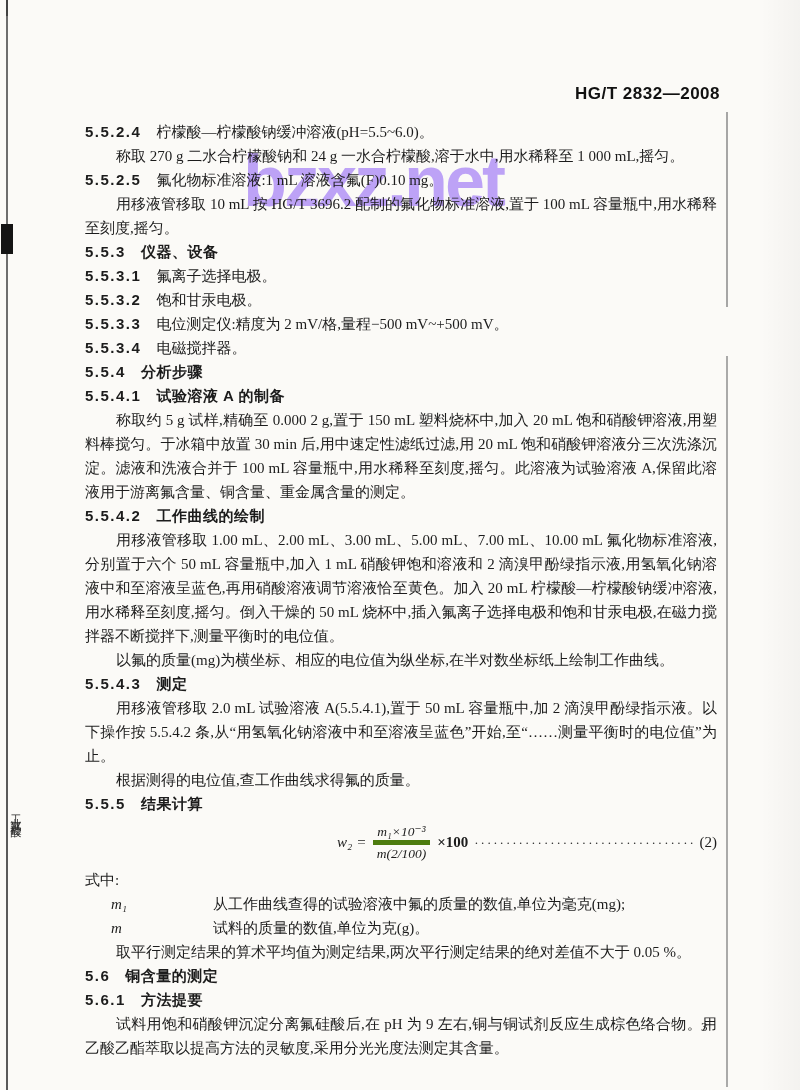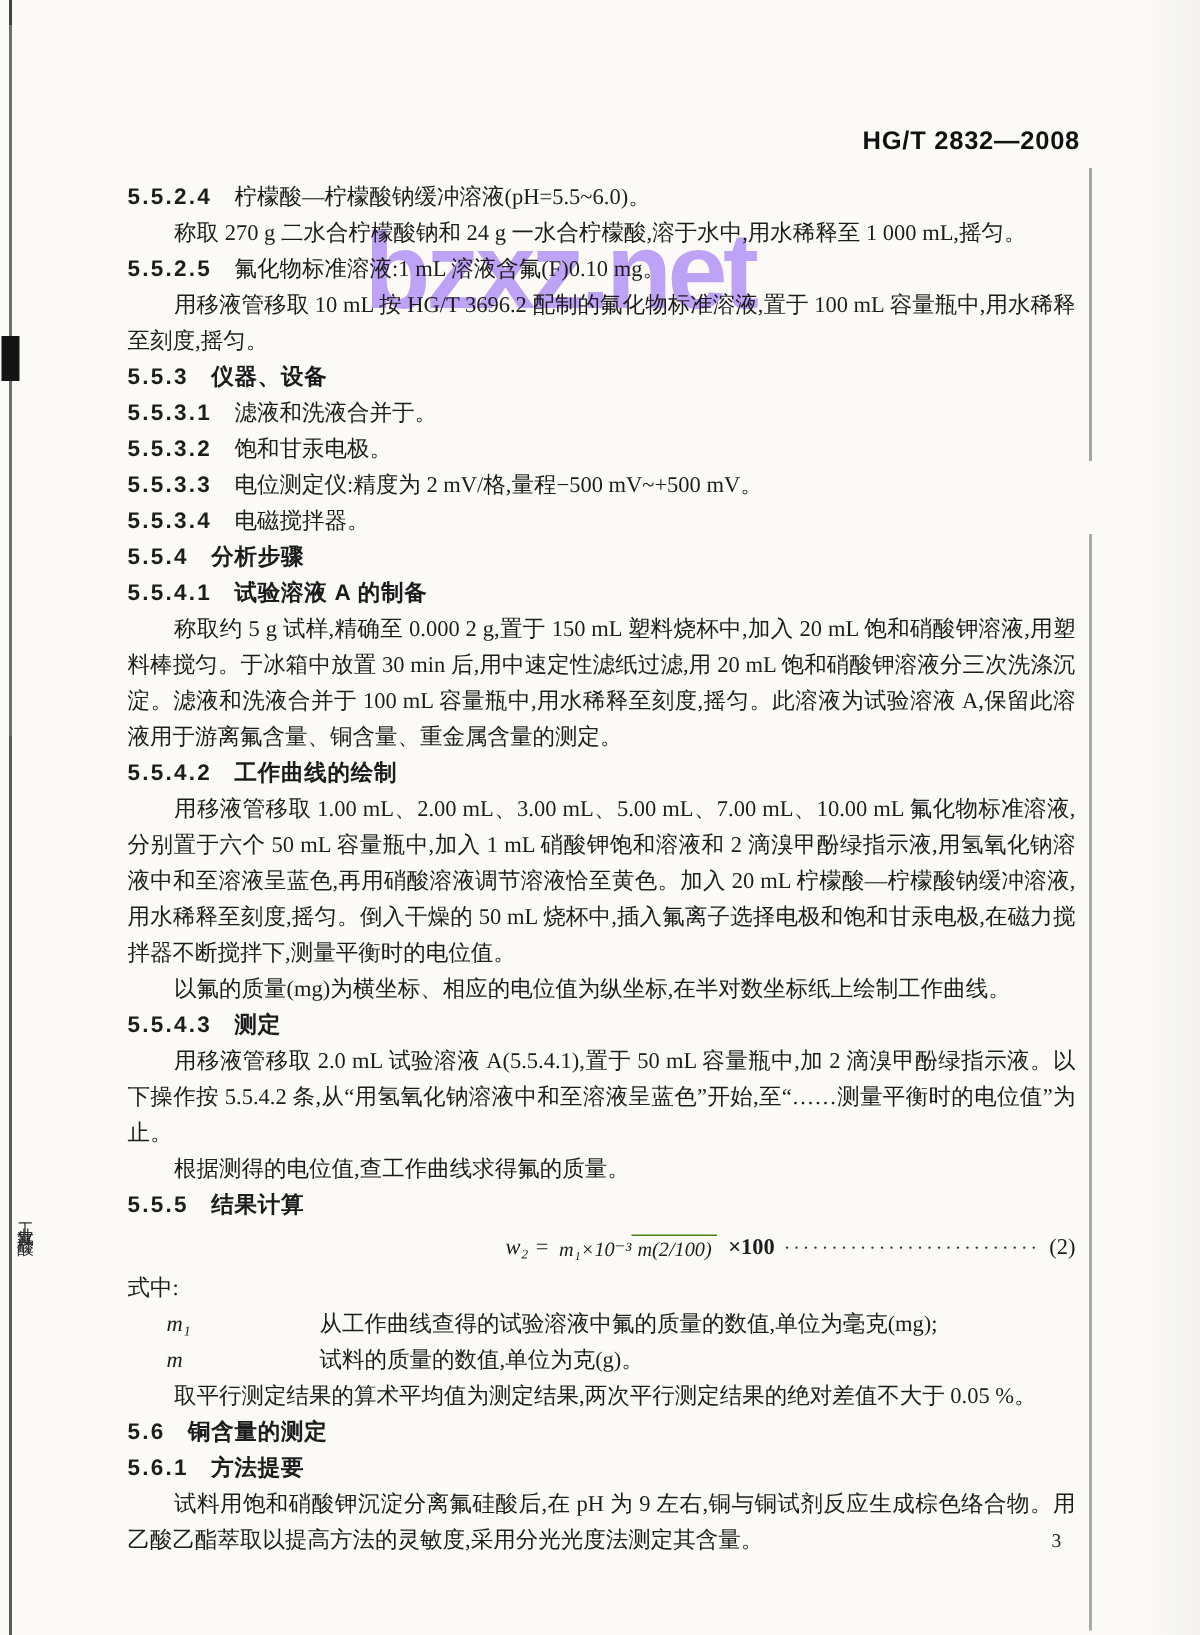--- a/index.html
+++ b/index.html
@@ -30,23 +30,23 @@
   .num{font-family:"Liberation Sans","DejaVu Sans",sans-serif;font-weight:bold;
     letter-spacing:1.5px;margin-right:15px;white-space:nowrap;}
   .hline .txt{font-family:"Liberation Sans","DejaVu Sans",sans-serif;font-weight:bold;letter-spacing:.5px;}
   .para{text-indent:31px;text-align:justify;}
   .where{margin-left:26px;}
   .var-line .var{display:inline-block;margin-left:26px;min-width:102px;font-style:italic;}
 
   .formula-row{display:flex;align-items:center;margin:7px 0 6px;padding-left:252px;font-size:15px;}
   .f-lhs{font-style:italic;margin-right:5px;}
   .f-eq{margin-right:4px;}
-  .frac{display:inline-flex;flex-direction:row;align-items:center;
+  .frac{display:inline-flex;flex-direction:column;align-items:center;
     font-style:italic;font-size:13.5px;line-height:17px;margin:0 3px;}
-  .frac .fden{border-top:1px solid #4d7c0f;padding:0 4px;}
+  .frac .fden{border-top:5px solid #4d7c0f;padding:0 4px;}
   .fmul{margin-left:4px;font-weight:bold;}
   .fdots{flex:1;overflow:hidden;white-space:nowrap;color:#333;margin:0 6px;
     letter-spacing:2px;font-size:13px;}
   .flabel{white-space:nowrap;}
 </style>
 </head>
 <body>
 
 <div class="page">
   <div class="left-rule"></div>
@@ -58,21 +58,21 @@
   <div class="std-code">HG/T 2832—2008</div>
 
   <div class="side-label">工业氟硅酸</div>
 
   <div class="content">
       <p class="line nline"><span class="num">5.5.2.4</span><span class="txt">柠檬酸—柠檬酸钠缓冲溶液(pH=5.5~6.0)。</span></p>
       <p class="para">称取 270 g 二水合柠檬酸钠和 24 g 一水合柠檬酸,溶于水中,用水稀释至 1 000 mL,摇匀。</p>
       <p class="line nline"><span class="num">5.5.2.5</span><span class="txt">氟化物标准溶液:1 mL 溶液含氟(F)0.10 mg。</span></p>
       <p class="para">用移液管移取 10 mL 按 HG/T 3696.2 配制的氟化物标准溶液,置于 100 mL 容量瓶中,用水稀释至刻度,摇匀。</p>
       <p class="line hline"><span class="num">5.5.3</span><span class="txt">仪器、设备</span></p>
-      <p class="line nline"><span class="num">5.5.3.1</span><span class="txt">滤液和洗液合并于。</span></p>
+      <p class="line nline"><span class="num">5.5.3.1</span><span class="txt">氟离子选择电极。</span></p>
       <p class="line nline"><span class="num">5.5.3.2</span><span class="txt">饱和甘汞电极。</span></p>
       <p class="line nline"><span class="num">5.5.3.3</span><span class="txt">电位测定仪:精度为 2 mV/格,量程−500 mV~+500 mV。</span></p>
       <p class="line nline"><span class="num">5.5.3.4</span><span class="txt">电磁搅拌器。</span></p>
       <p class="line hline"><span class="num">5.5.4</span><span class="txt">分析步骤</span></p>
       <p class="line hline"><span class="num">5.5.4.1</span><span class="txt">试验溶液 A 的制备</span></p>
       <p class="para">称取约 5 g 试样,精确至 0.000 2 g,置于 150 mL 塑料烧杯中,加入 20 mL 饱和硝酸钾溶液,用塑料棒搅匀。于冰箱中放置 30 min 后,用中速定性滤纸过滤,用 20 mL 饱和硝酸钾溶液分三次洗涤沉淀。滤液和洗液合并于 100 mL 容量瓶中,用水稀释至刻度,摇匀。此溶液为试验溶液 A,保留此溶液用于游离氟含量、铜含量、重金属含量的测定。</p>
       <p class="line hline"><span class="num">5.5.4.2</span><span class="txt">工作曲线的绘制</span></p>
       <p class="para">用移液管移取 1.00 mL、2.00 mL、3.00 mL、5.00 mL、7.00 mL、10.00 mL 氟化物标准溶液,分别置于六个 50 mL 容量瓶中,加入 1 mL 硝酸钾饱和溶液和 2 滴溴甲酚绿指示液,用氢氧化钠溶液中和至溶液呈蓝色,再用硝酸溶液调节溶液恰至黄色。加入 20 mL 柠檬酸—柠檬酸钠缓冲溶液,用水稀释至刻度,摇匀。倒入干燥的 50 mL 烧杯中,插入氟离子选择电极和饱和甘汞电极,在磁力搅拌器不断搅拌下,测量平衡时的电位值。</p>
       <p class="para">以氟的质量(mg)为横坐标、相应的电位值为纵坐标,在半对数坐标纸上绘制工作曲线。</p>
       <p class="line hline"><span class="num">5.5.4.3</span><span class="txt">测定</span></p>

